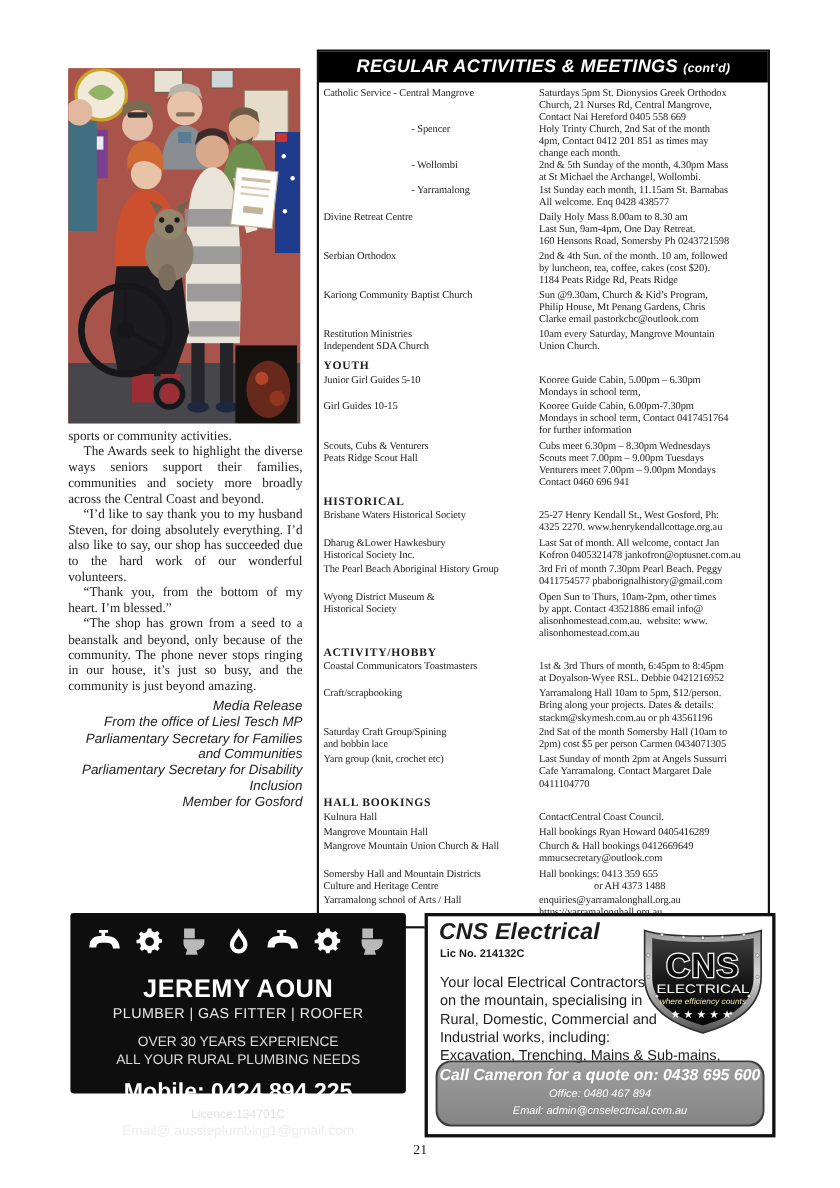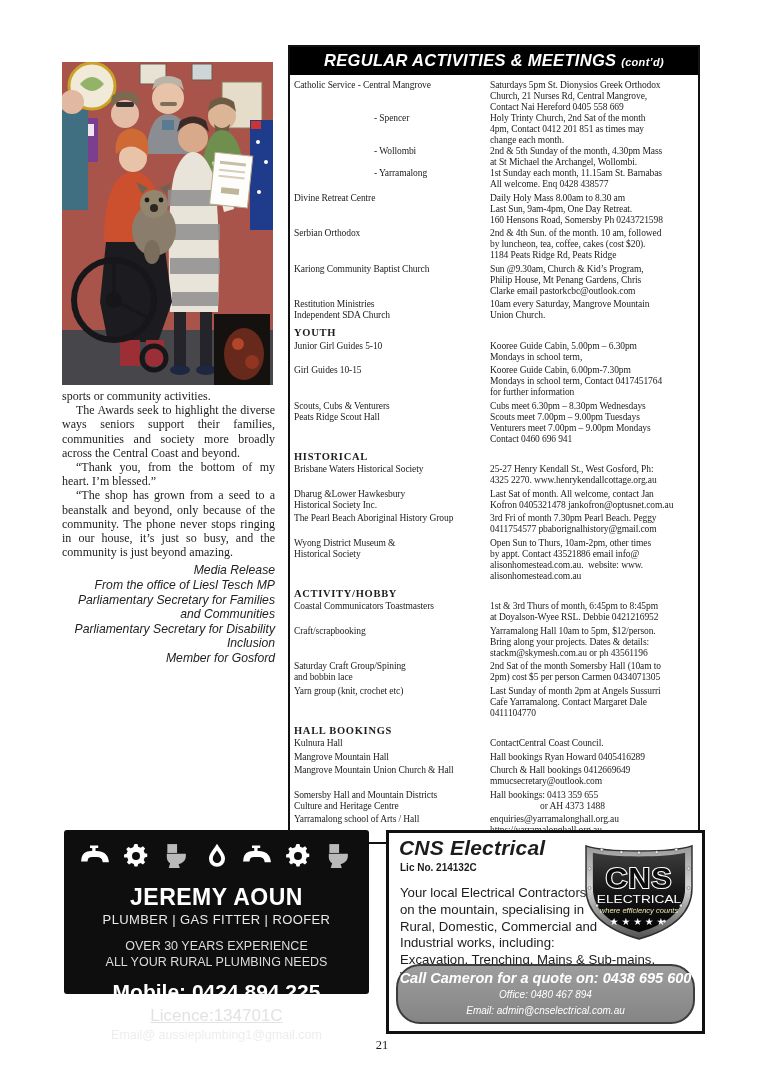--- a/index.html
+++ b/index.html
@@ -27,28 +27,28 @@
 
   
   .ad-plumber{position:absolute;left:64px;top:830px;width:305px;height:164px;background:#0e0e0e;border-radius:3px;color:#fff;text-align:center;font-family:"Liberation Sans",sans-serif;}
   .icon-row{display:flex;justify-content:space-between;align-items:center;padding:13px 16px 0 16px;}
   .picon{width:30px;height:26px;fill:#fff;}
   .picon.gray{fill:#b9b9b9;}
   .pl-name{margin-top:11px;font-size:23px;font-weight:bold;letter-spacing:.5px;}
   .pl-roles{font-size:13px;color:#e8e8e8;letter-spacing:.4px;margin-top:1px;}
   .pl-exp{margin-top:11px;font-size:12.5px;line-height:16px;color:#dcdcdc;}
   .pl-mobile{margin-top:10px;font-size:21px;font-weight:bold;}
-  .pl-lic{font-size:17px;color:#e2e2e2;margin-top:2px;text-decoration:underline;}
+  .pl-lic{font-size:11px;color:#e2e2e2;margin-top:2px;}
   .pl-email{font-size:12.5px;color:#ededed;margin-top:2px;}
 
   .ad-cns{position:absolute;left:386px;top:830px;width:319px;height:204px;border:3px solid #111;box-sizing:border-box;background:#fff;font-family:"Liberation Sans",sans-serif;}
   .cns-title{position:absolute;left:10px;top:3px;font-size:21px;font-weight:bold;font-style:italic;letter-spacing:.2px;}
   .cns-lic{position:absolute;left:11px;top:29px;font-size:10px;font-weight:bold;}
   .cns-body{position:absolute;left:11px;top:52px;right:6px;font-size:13.2px;line-height:16.8px;white-space:pre-line;}
-  .cns-box{position:absolute;left:7px;right:7px;bottom:7px;height:60px;border:2px solid #3d3d3d;border-radius:24px;background:linear-gradient(#9d9d9d,#858585);color:#fff;font-style:italic;text-align:center;padding-top:4px;box-sizing:border-box;}
+  .cns-box{position:absolute;left:7px;right:7px;bottom:7px;height:60px;border:2px solid #3d3d3d;border-radius:14px;background:linear-gradient(#9d9d9d,#858585);color:#fff;font-style:italic;text-align:center;padding-top:4px;box-sizing:border-box;}
   .cns-box .c1{font-size:14.5px;font-weight:bold;line-height:17px;}
   .cns-box .c2{font-size:10px;line-height:16px;}
   .cns-shield{position:absolute;right:4px;top:4px;}
 
   .page-num{position:absolute;left:0;right:0;top:1038px;text-align:center;font-size:12.5px;}
   .hidden-defs{position:absolute;width:0;height:0;overflow:hidden;}
 </style>
 </head>
 <body>
 
@@ -156,20 +156,21 @@
     <ellipse cx="182" cy="292" rx="20" ry="26" fill="#66291c"></ellipse>
     <circle cx="176" cy="282" r="6" fill="#b2452a"></circle>
     <circle cx="190" cy="300" r="7" fill="#8f3520"></circle>
   </svg>
 </div>
 
 <div class="article">
   <div id="article-paragraphs">
       <p class="para first">sports or community activities.</p>
       <p class="para">The Awards seek to highlight the diverse ways seniors support their families, communities and society more broadly across the Central Coast and beyond.</p>
+      <p class="para">“I’d like to say thank you to my husband Steven, for doing absolutely everything. I’d also like to say, our shop has succeeded due to the hard work of our wonderful volunteers.</p>
       <p class="para">“Thank you, from the bottom of my heart. I’m blessed.”</p>
       <p class="para">“The shop has grown from a seed to a beanstalk and beyond, only because of the community. The phone never stops ringing in our house, it’s just so busy, and the community is just beyond amazing.</p>
     </div>
   <div id="credit-block" class="credit">
       <div class="credit-line">Media Release</div>
       <div class="credit-line">From the office of Liesl Tesch MP</div>
       <div class="credit-line">Parliamentary Secretary for Families and Communities</div>
       <div class="credit-line">Parliamentary Secretary for Disability Inclusion</div>
       <div class="credit-line">Member for Gosford</div>
     </div>

